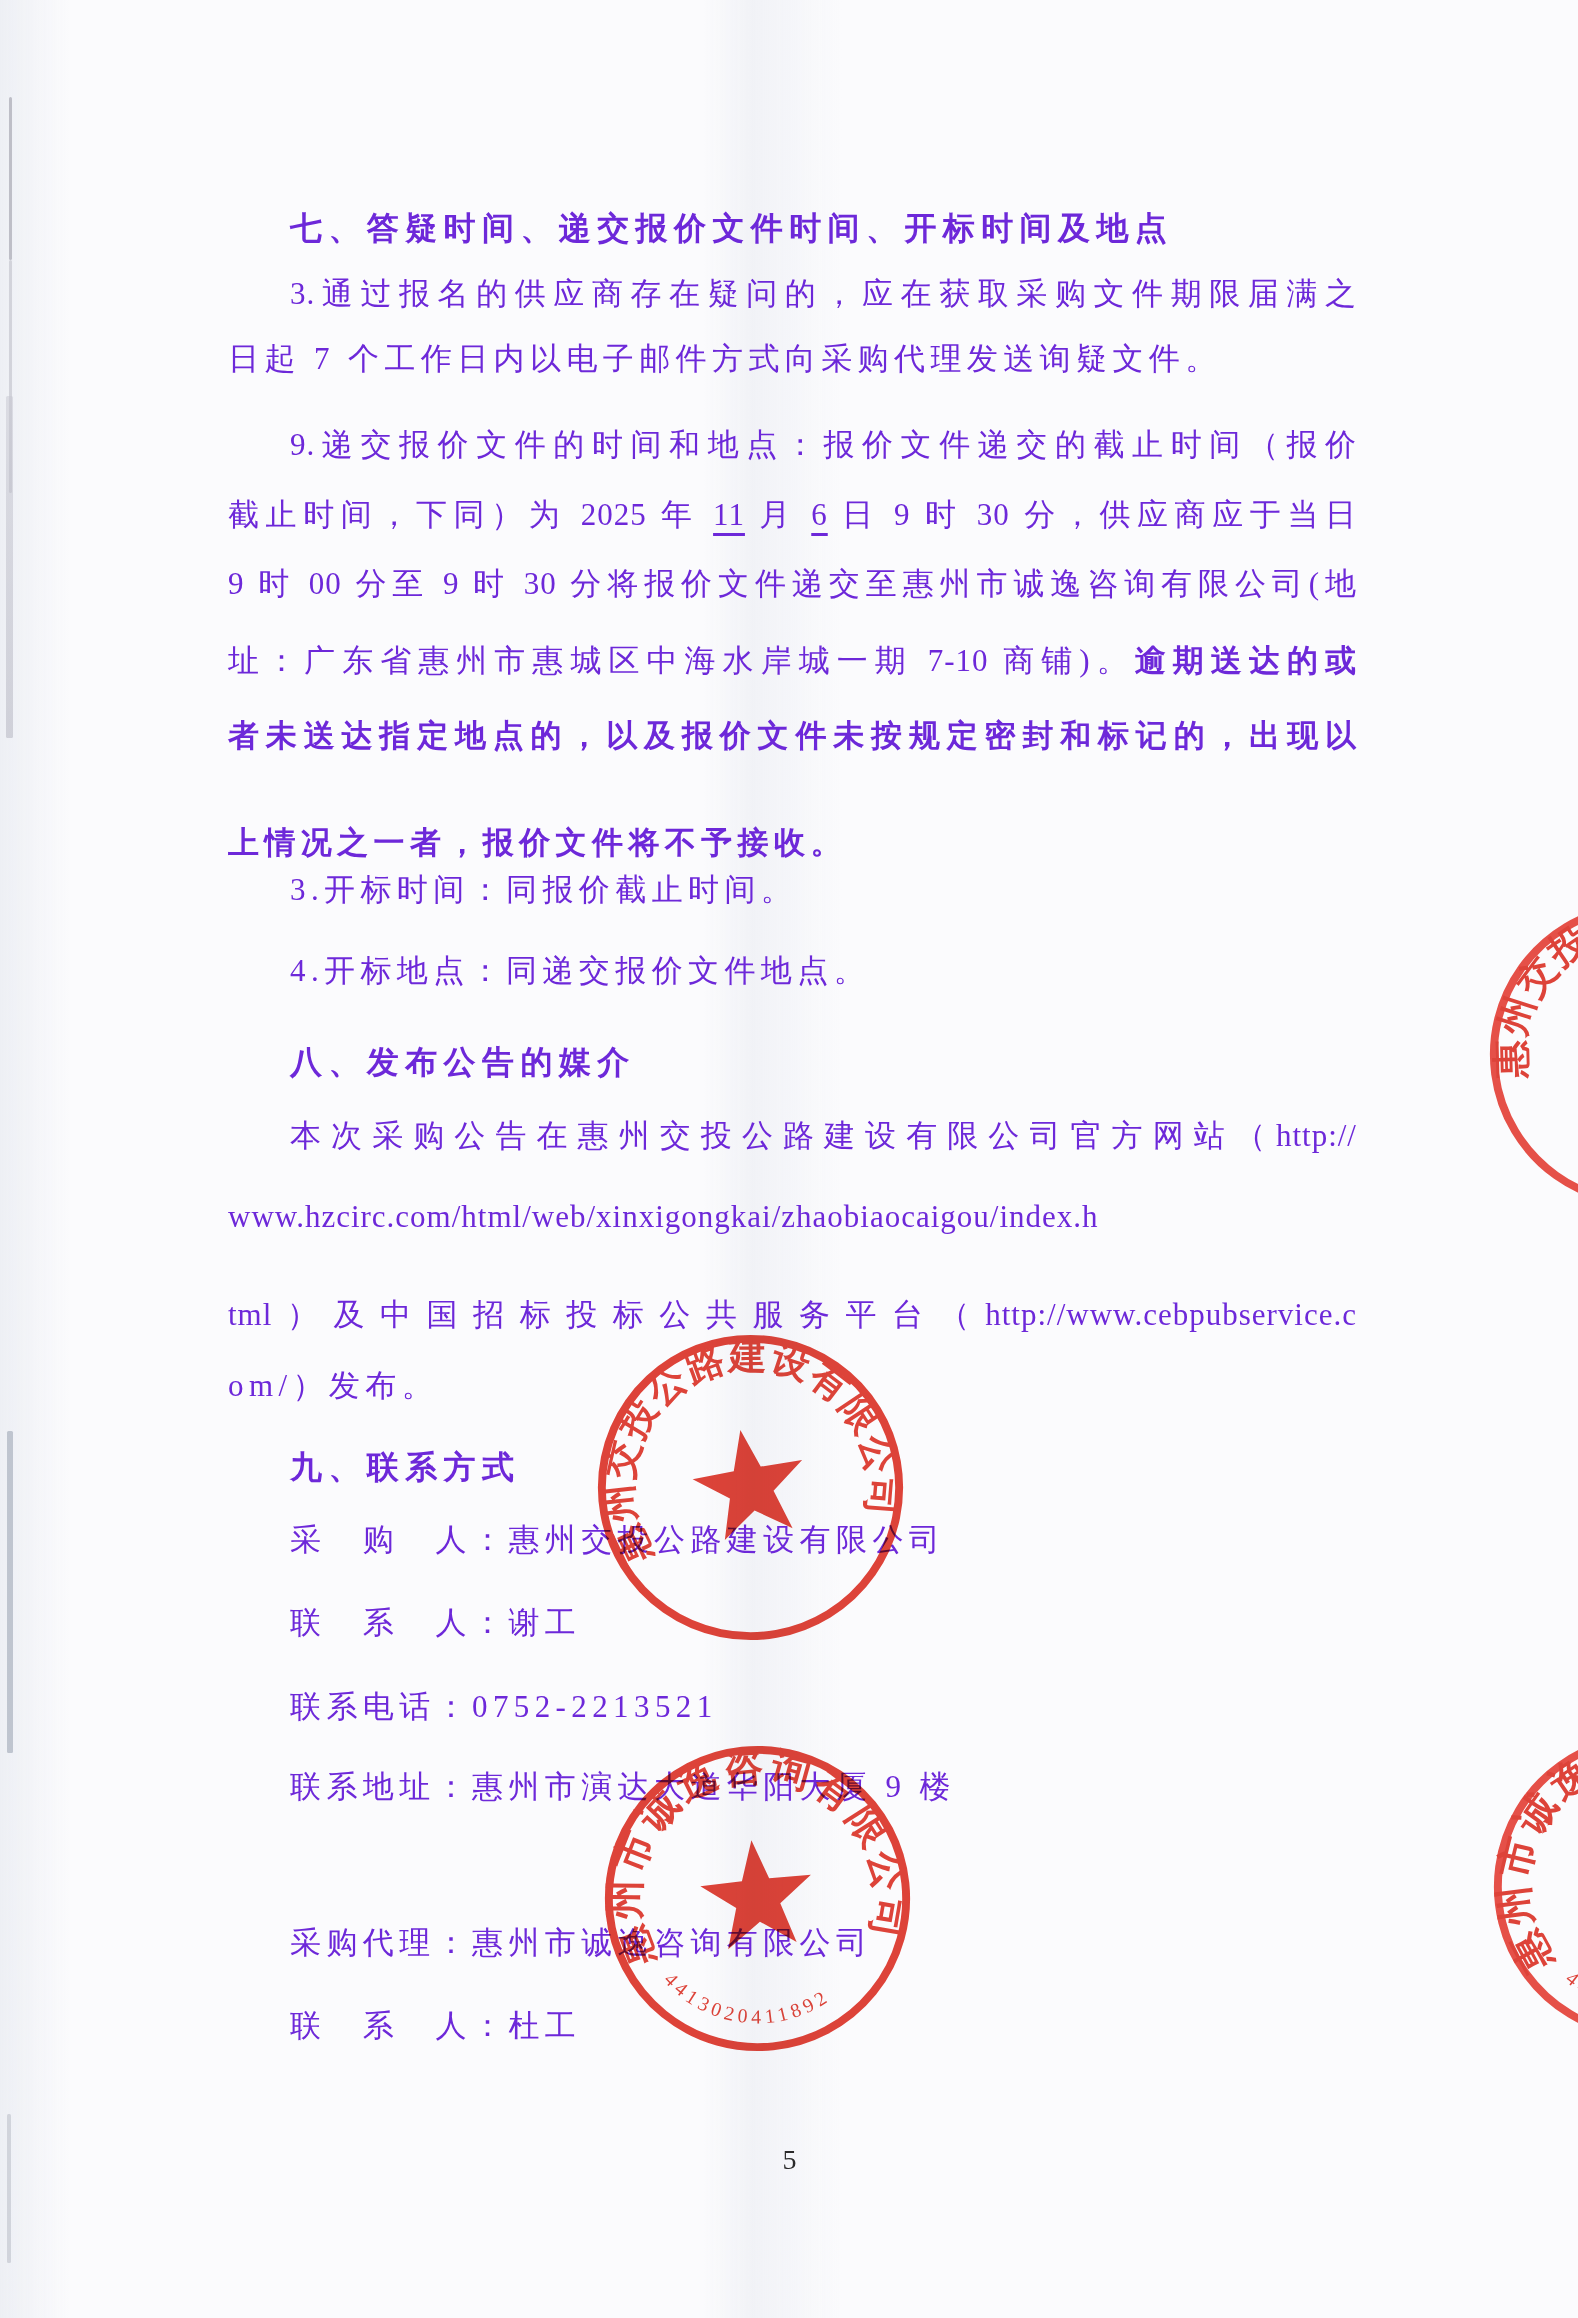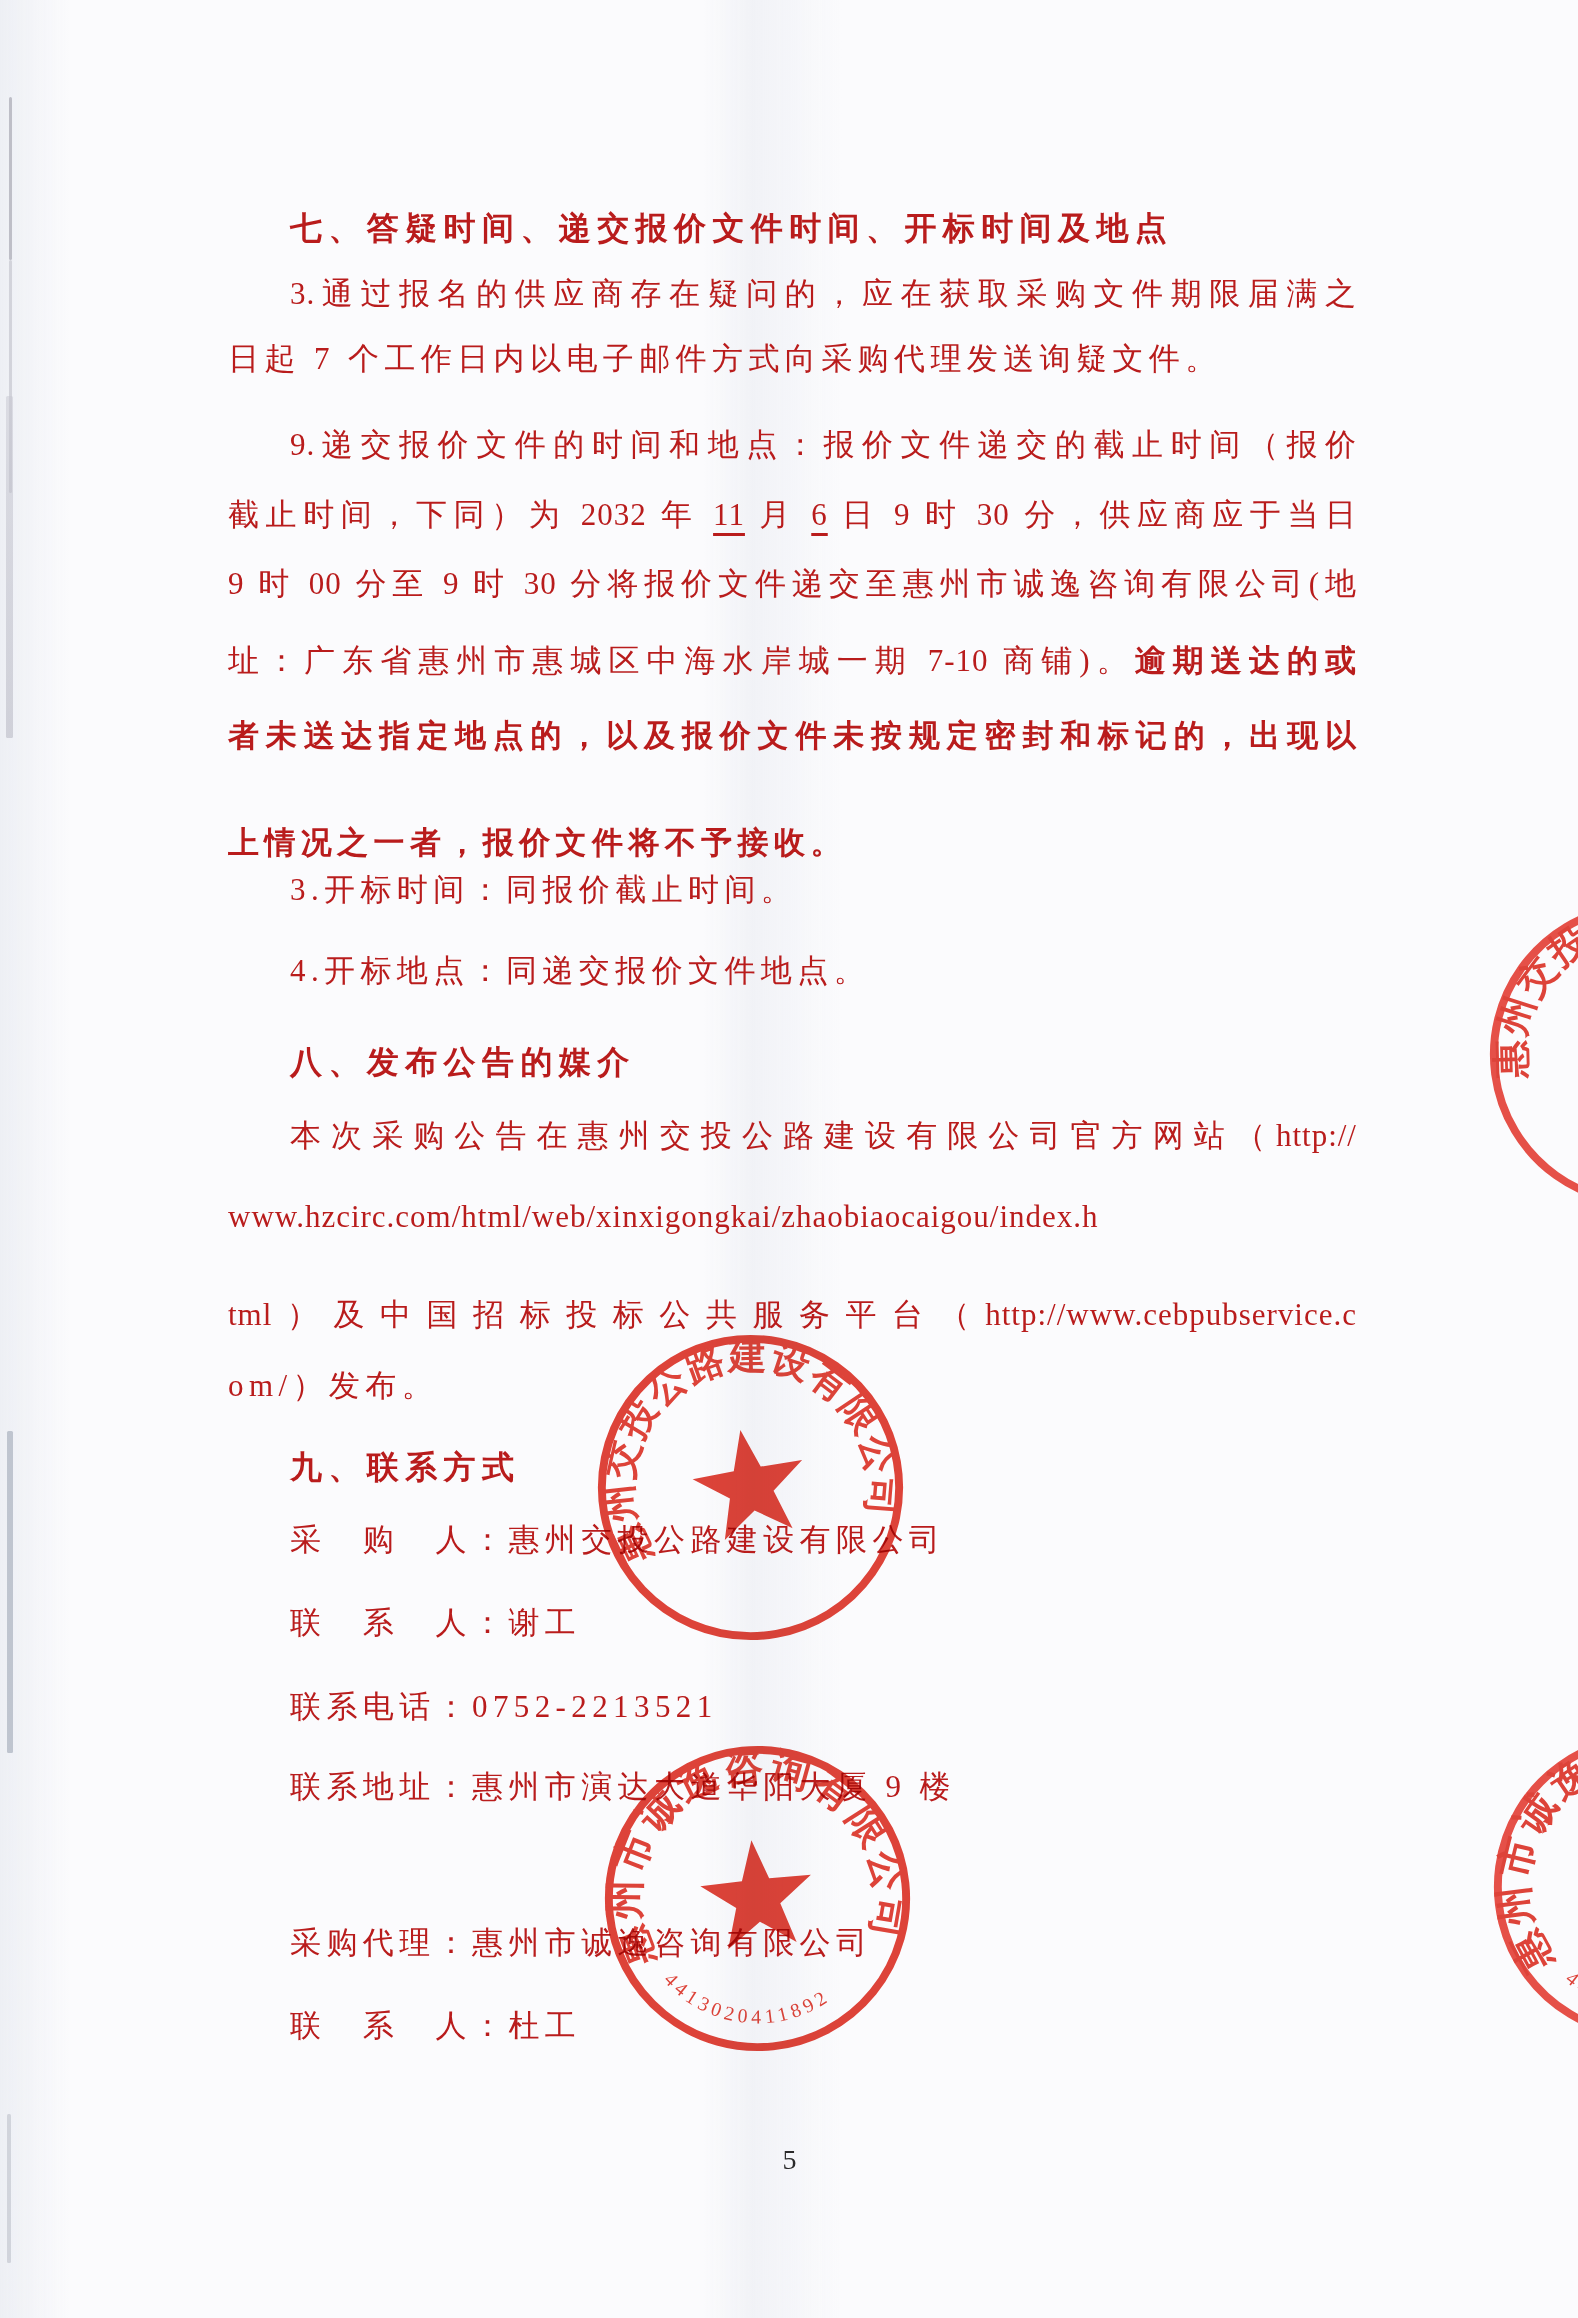--- a/index.html
+++ b/index.html
@@ -7,21 +7,21 @@
     width:1579px;height:2319px;position:relative;overflow:hidden;
     font-family:"Liberation Serif","DejaVu Serif",serif;
     background:
       linear-gradient(90deg,#edeff4 0px,rgba(255,255,255,0) 69px),
       linear-gradient(90deg,rgba(233,235,241,0) 703px,rgba(233,235,241,.55) 753px,rgba(233,235,241,0) 842px),
       #fbfbfd;
     color:#232323;
   }
   .line{
     position:absolute;left:228px;width:1129px;height:74px;line-height:74px;
-    font-size:31px;letter-spacing:5.4px;white-space:nowrap;color:#b91c1c;
+    font-size:31px;letter-spacing:5.4px;white-space:nowrap;color:#6d28d9;
   }
   .just{text-align:justify;text-align-last:justify;letter-spacing:1px;white-space:normal;}
   .ind{text-indent:62px;}
   .h{font-weight:bold;font-size:32px;letter-spacing:6.4px;}
   .bold{font-weight:bold;margin-top:36px;}
   .u{text-decoration:underline;text-underline-offset:8px;text-decoration-thickness:2.5px;}
   .footer-num{
     position:absolute;left:0;top:2144px;width:100%;text-align:center;
     font-size:28px;color:#2a2a2a;
   }
@@ -40,21 +40,21 @@
 <div class="scan-mark m1"></div>
 <div class="scan-mark m2"></div>
 <div class="scan-mark m3"></div>
 <div class="scan-mark m4"></div>
 <div class="scan-mark m5"></div>
 
 <div class="line h ind" style="top:191px">七、答疑时间、递交报价文件时间、开标时间及地点</div>
 <div class="line just ind" style="top:257px">3.通过报名的供应商存在疑问的，应在获取采购文件期限届满之</div>
 <div class="line" style="top:322px">日起 7 个工作日内以电子邮件方式向采购代理发送询疑文件。</div>
 <div class="line just ind" style="top:408px">9.递交报价文件的时间和地点：报价文件递交的截止时间（报价</div>
-<div class="line just" style="top:478px"><span>截止时间，下同）为 2032 年 </span><span class="u">11</span><span> 月 </span><span class="u">6</span><span> 日 9 时 30 分，供应商应于当日</span></div>
+<div class="line just" style="top:478px"><span>截止时间，下同）为 2025 年 </span><span class="u">11</span><span> 月 </span><span class="u">6</span><span> 日 9 时 30 分，供应商应于当日</span></div>
 <div class="line just" style="top:547px">9 时 00 分至 9 时 30 分将报价文件递交至惠州市诚逸咨询有限公司(地</div>
 <div class="line just" style="top:624px"><span>址：广东省惠州市惠城区中海水岸城一期 7-10 商铺)。</span><span class="bold">逾期送达的或</span></div>
 <div class="line just bold" style="top:663px">者未送达指定地点的，以及报价文件未按规定密封和标记的，出现以</div>
 <div class="line bold" style="top:770px">上情况之一者，报价文件将不予接收。</div>
 <div class="line ind" style="top:853px">3.开标时间：同报价截止时间。</div>
 <div class="line ind" style="top:934px">4.开标地点：同递交报价文件地点。</div>
 <div class="line h ind" style="top:1025px">八、发布公告的媒介</div>
 <div class="line just ind" style="top:1099px">本次采购公告在惠州交投公路建设有限公司官方网站（http://</div>
 <div class="line just" style="top:1180px">www.hzcirc.com/html/web/xinxigongkai/zhaobiaocaigou/index.h</div>
 <div class="line just" style="top:1278px">tml）及中国招标投标公共服务平台（http://www.cebpubservice.c</div>

